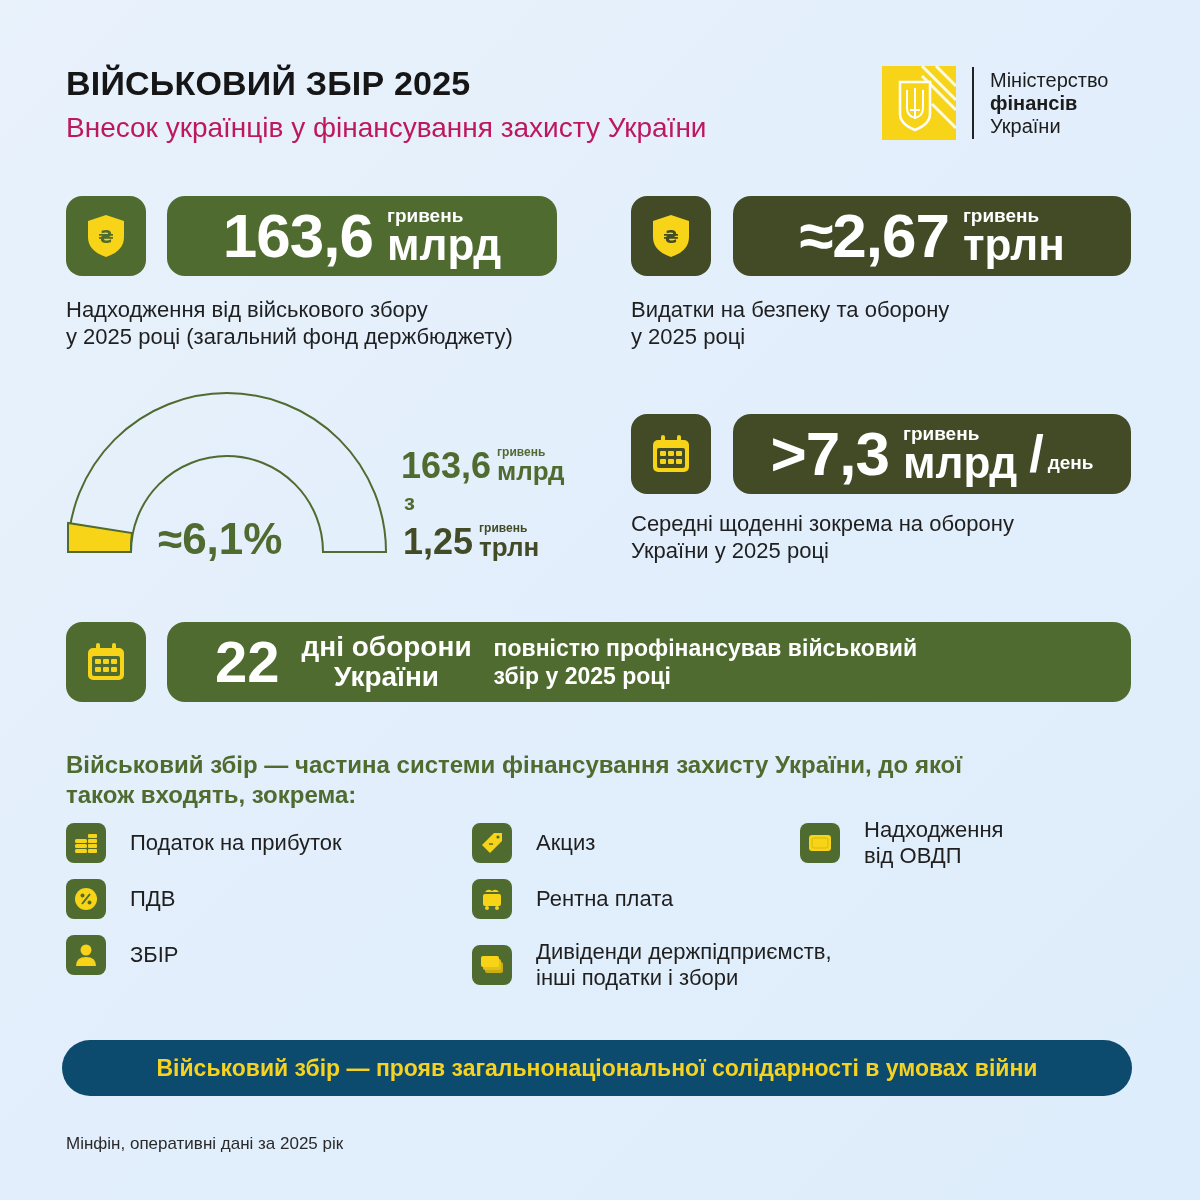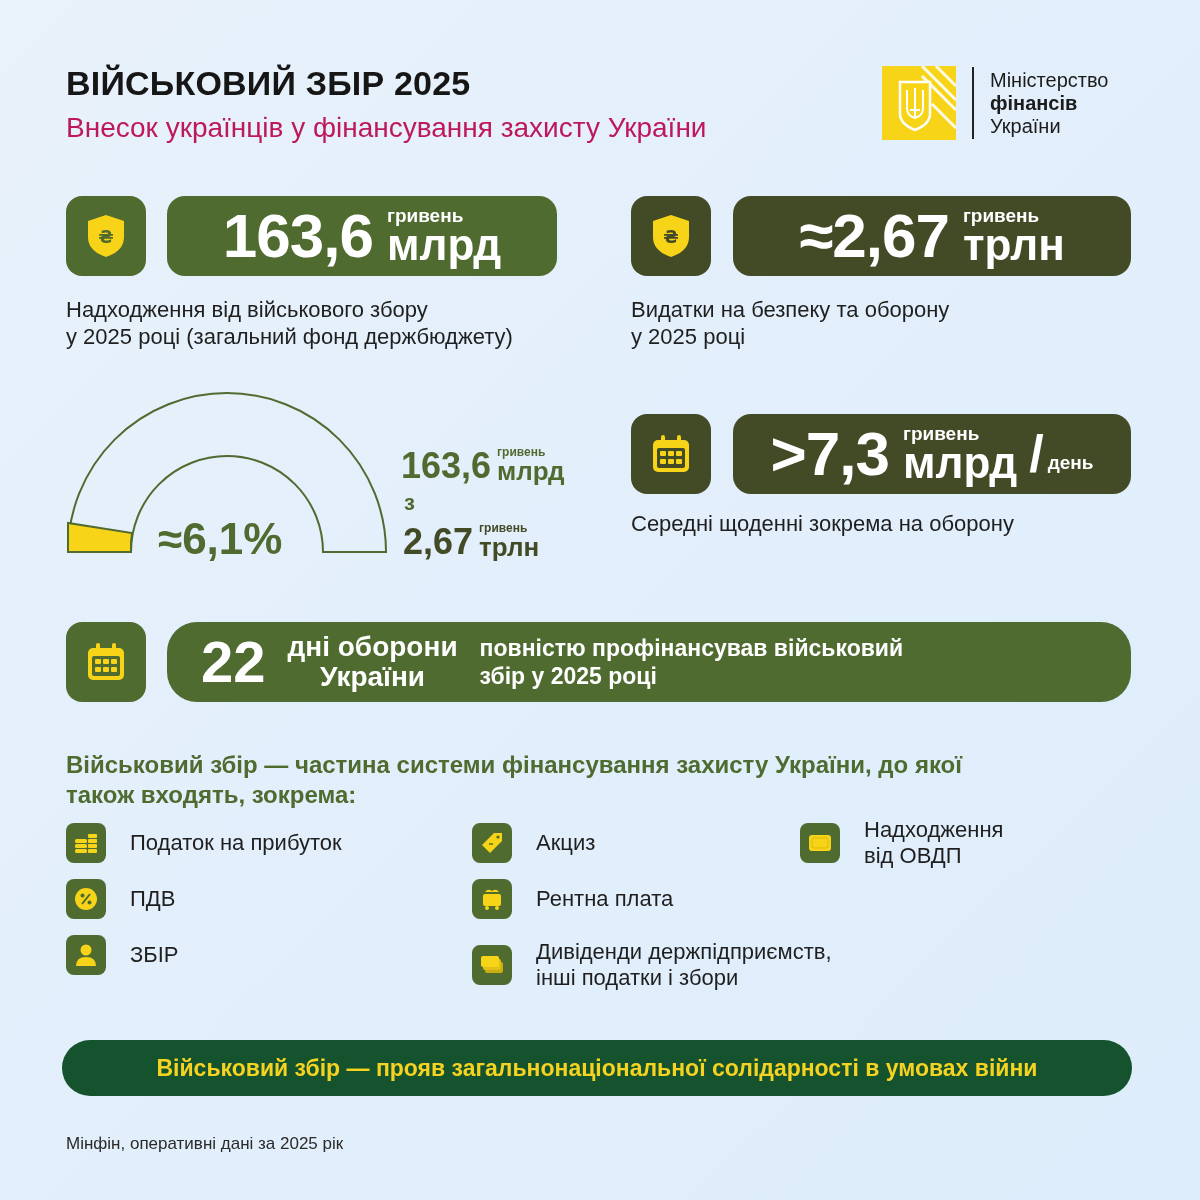--- a/index.html
+++ b/index.html
@@ -51,21 +51,21 @@
   .banner-num { font-size: 58px; font-weight: 700; color: #fff; line-height: 1; }
   .banner-lbl { font-size: 28px; font-weight: 700; color: #fff; line-height: 30px; text-align: center; }
   .banner-txt { font-size: 23px; font-weight: 700; color: #fff; line-height: 28px; }
 
   
   .section-head { left: 66px; top: 750px; width: 1080px; font-size: 24px; font-weight: 700; color: #4f6b2f; line-height: 30px; }
   .li { display: flex; align-items: flex-start; }
   .li-icon { width: 40px; height: 40px; border-radius: 8px; background: #4f6b2f; display: flex; align-items: center; justify-content: center; flex-shrink: 0; }
   .li-text { margin-left: 24px; font-size: 22px; line-height: 26px; color: #1f1f1f; padding-top: 7px; }
 
-  .slogan { left: 62px; top: 1040px; width: 1070px; height: 56px; border-radius: 28px; background: #14532d; color: #f5d320; font-size: 23px; font-weight: 700; display: flex; align-items: center; justify-content: center; }
+  .slogan { left: 62px; top: 1040px; width: 1070px; height: 56px; border-radius: 28px; background: #0c4a6e; color: #f5d320; font-size: 23px; font-weight: 700; display: flex; align-items: center; justify-content: center; }
   .source { left: 66px; top: 1134px; font-size: 17px; color: #2a2a2a; }
 </style>
 </head>
 <body>
 
 <div class="abs title">ВІЙСЬКОВИЙ ЗБІР 2025</div>
 <div class="abs subtitle">Внесок українців у фінансування захисту України</div>
 
 <div class="abs logo">
   <div class="logo-mark">
@@ -140,21 +140,21 @@
 
 <div class="abs g-val" style="left:401px; top:446px;">
   <span class="n">163,6</span>
   <span class="u">
     <span class="s">гривень</span>
     <span class="b">млрд</span>
   </span>
 </div>
 <div class="abs g-of" style="left:404px; top:490px;">з</div>
 <div class="abs g-val dark" style="left:403px; top:522px;">
-  <span class="n">2,67</span>
+  <span class="n">1,25</span>
   <span class="u">
     <span class="s">гривень</span>
     <span class="b">трлн</span>
   </span>
 </div>
 
 <div class="abs tile dark" style="left:631px; top:414px; width:80px; height:80px;">
   <svg width="42" height="42" viewBox="0 0 42 42">
     <rect x="3" y="7" width="36" height="32" rx="5" fill="#f7d417"></rect>
     <rect x="7" y="15" width="28" height="20" rx="2" fill="#424a26"></rect>
@@ -174,39 +174,40 @@
   <span class="bignum">&gt;7,3</span>
   <span class="unit-stack">
     <span class="unit-small">гривень</span>
     <span class="unit-big">млрд</span>
   </span>
   <span style="font-size:52px; font-weight:700; margin-left:12px; line-height:1;">/</span>
   <span style="font-size:19px; font-weight:700; margin-left:4px; align-self:flex-end; margin-bottom:20px;">день</span>
 </div>
 <div class="abs desc" style="left:631px; top:510px; width:500px;">
   <div>Середні щоденні зокрема на оборону</div>
+  <div>України у 2025 році</div>
 </div>
 
 <div class="abs tile green" style="left:66px; top:622px; width:80px; height:80px;">
   <svg width="42" height="42" viewBox="0 0 42 42">
     <rect x="3" y="7" width="36" height="32" rx="5" fill="#f7d417"></rect>
     <rect x="7" y="15" width="28" height="20" rx="2" fill="#4f6b2f"></rect>
     <rect x="11" y="2" width="4" height="9" rx="2" fill="#f7d417"></rect>
     <rect x="27" y="2" width="4" height="9" rx="2" fill="#f7d417"></rect>
     <g fill="#f7d417">
       <rect x="10" y="18" width="6" height="5" rx="1"></rect>
         <rect x="18" y="18" width="6" height="5" rx="1"></rect>
         <rect x="26" y="18" width="6" height="5" rx="1"></rect>
       <rect x="10" y="26" width="6" height="5" rx="1"></rect>
         <rect x="18" y="26" width="6" height="5" rx="1"></rect>
         <rect x="26" y="26" width="6" height="5" rx="1"></rect>
     </g>
   </svg>
 </div>
-<div class="abs pill green" style="left:167px; top:622px; width:964px; height:80px; justify-content:flex-start; padding-left:34px;border-radius:30px;">
+<div class="abs pill green" style="left:167px; top:622px; width:964px; height:80px; justify-content:flex-start; padding-left:48px;">
   <span class="banner-num">22</span>
   <span style="display:flex; flex-direction:column; margin-left:22px;">
     <span class="banner-lbl">дні оборони</span>
     <span class="banner-lbl">України</span>
   </span>
   <span style="display:flex; flex-direction:column; margin-left:22px;">
     <span class="banner-txt">повністю профінансував військовий</span>
     <span class="banner-txt">збір у 2025 році</span>
   </span>
 </div>

